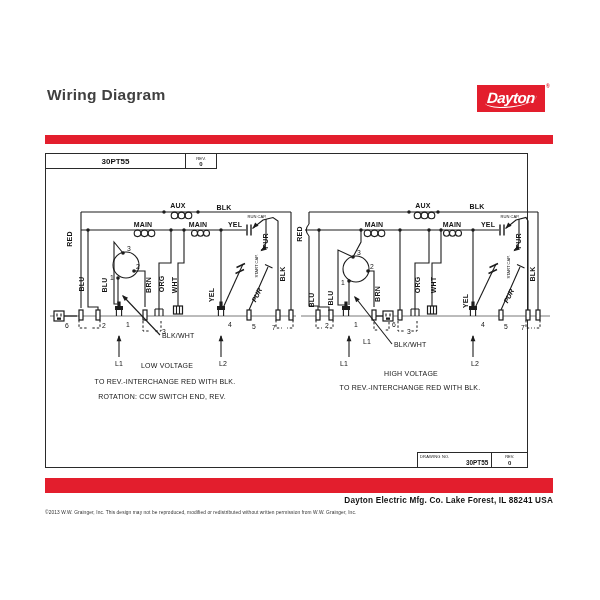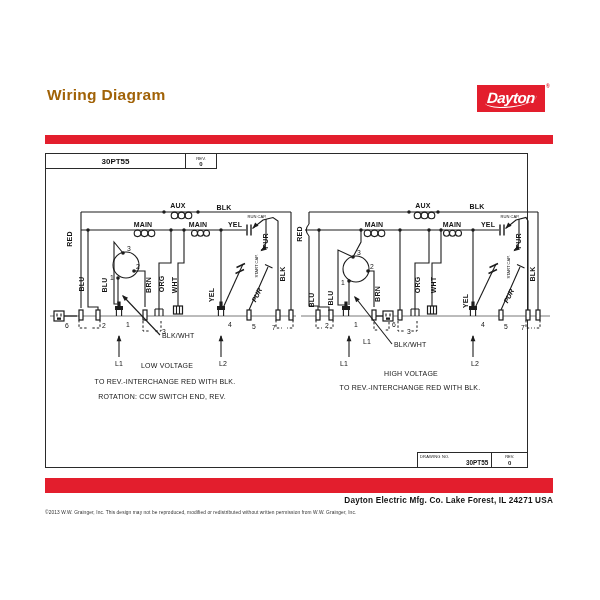--- a/index.html
+++ b/index.html
@@ -1,18 +1,18 @@
 <!DOCTYPE html>
 <html><head>
 <meta charset="utf-8">
 <style>
   html,body{margin:0;padding:0;background:#fff;}
   body{width:600px;height:600px;position:relative;font-family:"Liberation Sans",sans-serif;color:#141414;overflow:hidden;}
   .abs{position:absolute;}
-  .page-title{left:47px;top:86px;font-size:15.5px;font-weight:bold;letter-spacing:.3px;color:#a16207;}
+  .page-title{left:47px;top:86px;font-size:15.5px;font-weight:bold;letter-spacing:.3px;color:#404040;}
   .logo{left:477px;top:85px;width:68px;height:27px;background:#E31E2D;display:flex;align-items:center;justify-content:center;}
   .logo .logo-text{color:#fff;font-style:italic;font-weight:bold;font-size:15px;letter-spacing:-.5px;transform:skewX(-4deg);border-bottom:1.4px solid #fff;border-radius:0 0 70% 30%;padding:0 2px 1px 2px;}
   .logo-reg{left:546px;top:83px;font-size:5px;color:#E31E2D;font-weight:bold;}
   .bar-top{left:45px;top:135px;width:508px;height:9px;background:#E31E2D;}
   .bar-bottom{left:45px;top:478px;width:508px;height:15px;background:#E31E2D;}
   .frame{left:45px;top:153px;width:483px;height:315px;border:1.6px solid #2a2a2a;box-sizing:border-box;}
   .pn-box{left:0;top:0;width:140px;height:15px;border-right:1.4px solid #2a2a2a;border-bottom:1.4px solid #2a2a2a;background:#fff;text-align:center;font-size:8px;font-weight:bold;line-height:15px;box-sizing:border-box;}
   .rev-box{left:140px;top:0;width:31px;height:15px;border-right:1.4px solid #2a2a2a;border-bottom:1.4px solid #2a2a2a;background:#fff;text-align:center;box-sizing:border-box;}
   .rev-box .rl{font-size:4.3px;line-height:5px;padding-top:1.5px;}
   .rev-box .rv{font-size:6px;font-weight:bold;line-height:7px;}
@@ -336,14 +336,14 @@
       <div class="dval">30PT55</div>
     </div>
     <div class="rcell">
       <div class="rlabel">REV.</div>
       <div class="rval">0</div>
     </div>
   </div>
 </div>
 
 <div class="abs bar-bottom"></div>
-<div class="abs company">Dayton Electric Mfg. Co.  Lake Forest, IL  24271  USA</div>
+<div class="abs company">Dayton Electric Mfg. Co.  Lake Forest, IL  88241  USA</div>
 <div class="abs copyright">©2013 W.W. Grainger, Inc.   This design may not be reproduced, modified or redistributed without written permission from W.W. Grainger, Inc.</div>
 
 </body></html>

